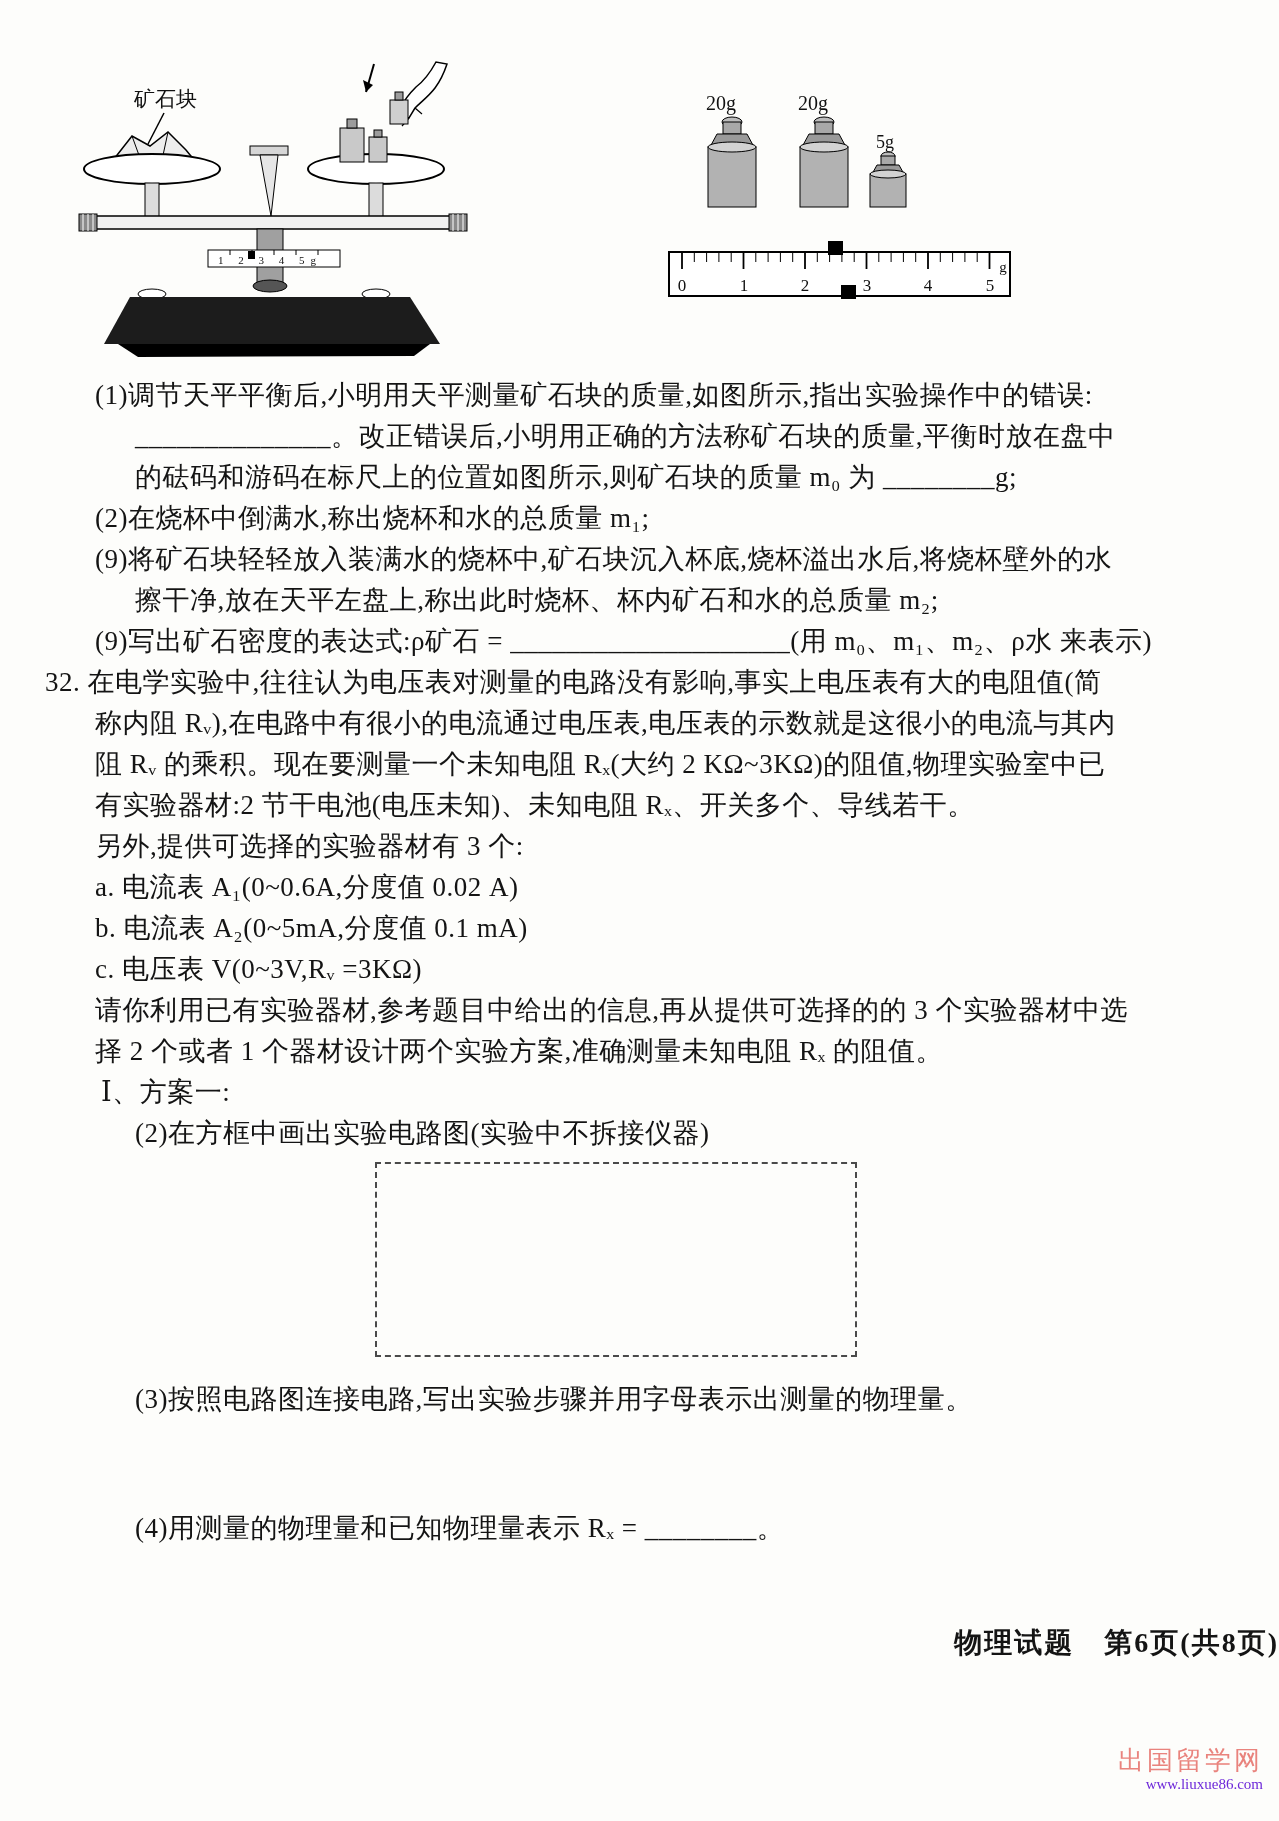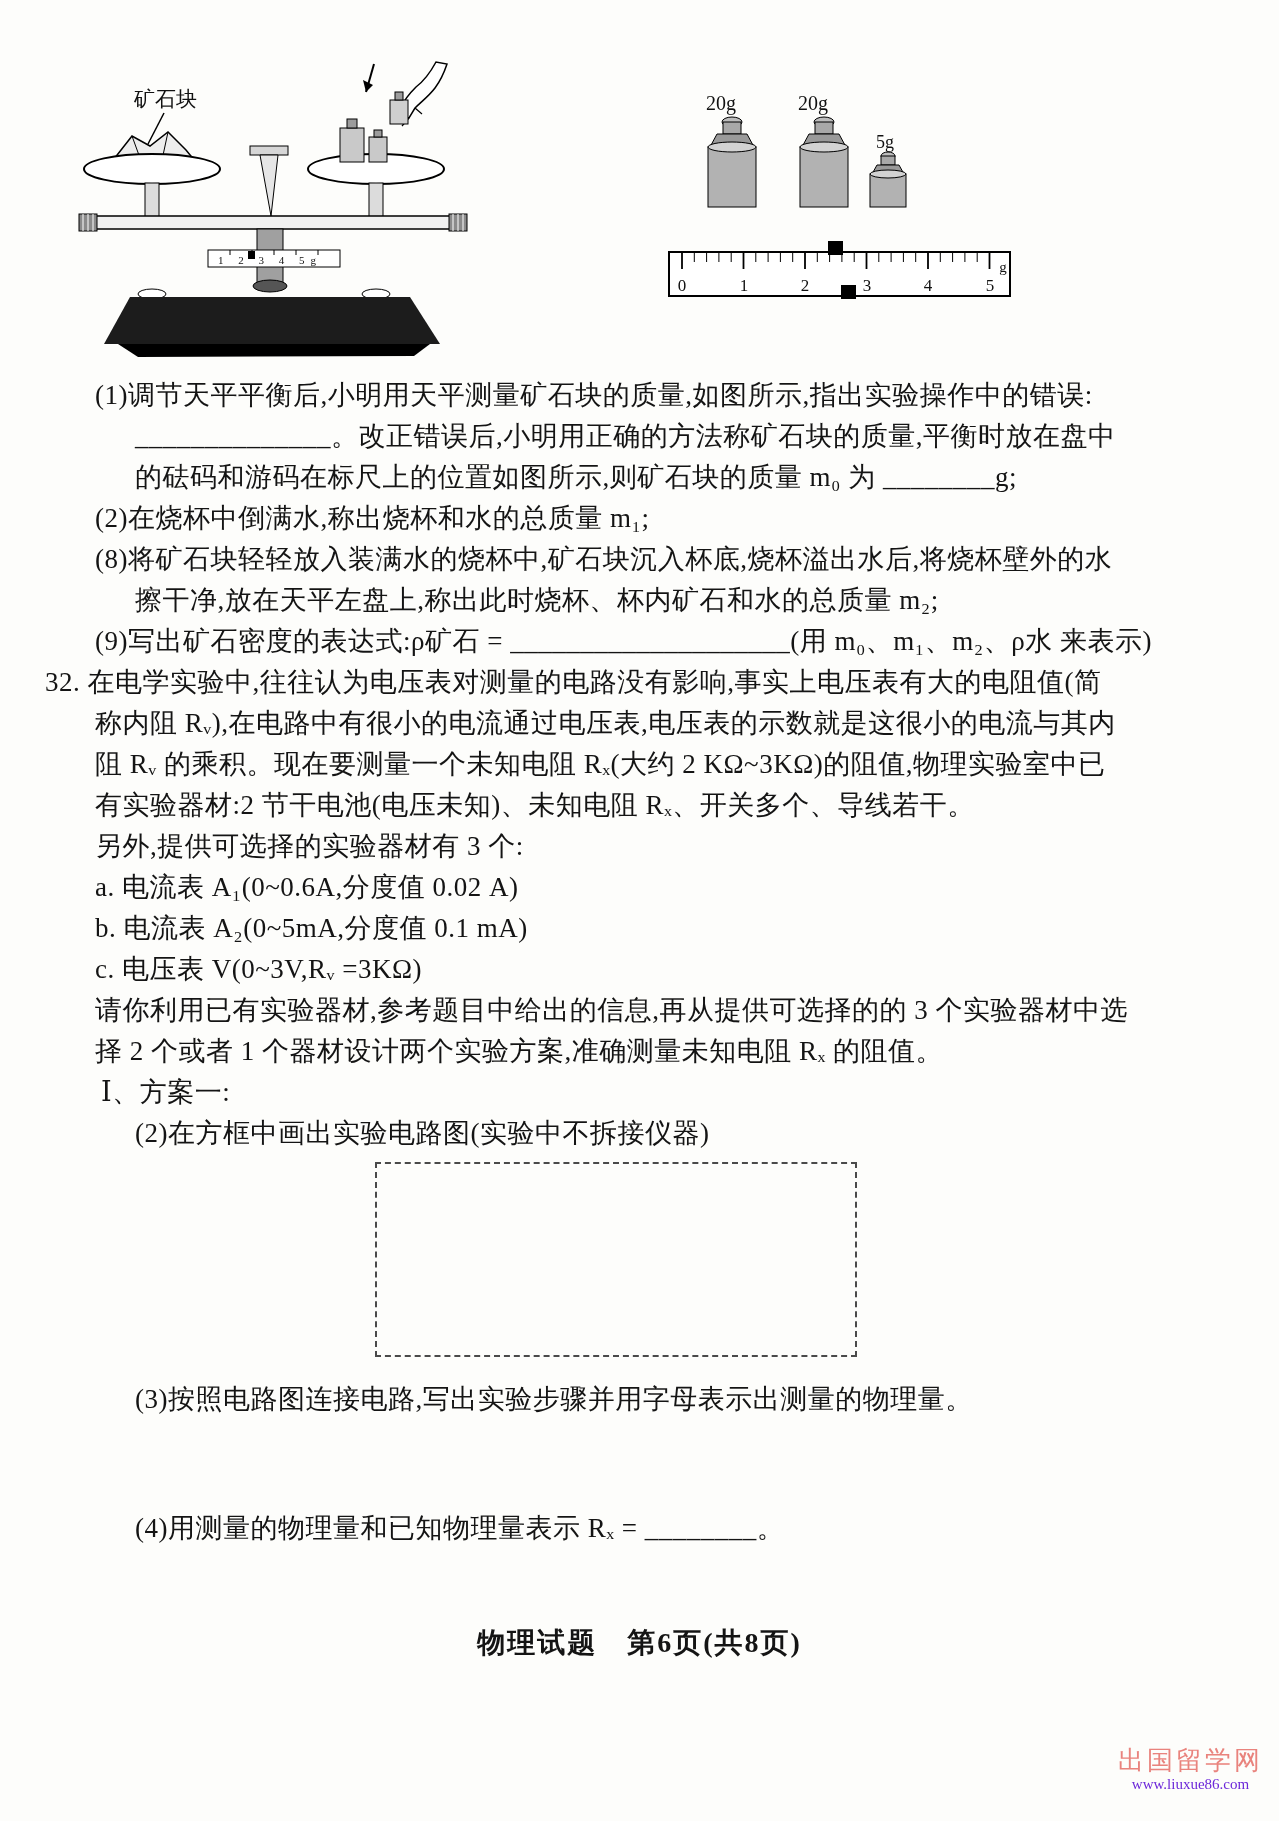--- a/index.html
+++ b/index.html
@@ -25,24 +25,24 @@
   .ind2 { padding-left:90px; }
   .mt22 { margin-top:22px; }
   .mt88 { margin-top:88px; }
   .circuit-box {
     margin-top:8px; margin-left:330px;
     width:482px; height:195px;
     border:2px dashed #4a4a4a; background:transparent;
   }
   .footer {
     position:absolute; top:1624px; left:0; width:100%;
-    text-align:center; font-size:28px; font-weight:bold; letter-spacing:2px;
+    text-align:right; font-size:28px; font-weight:bold; letter-spacing:2px;
   }
   .watermark {
-    position:absolute; top:1746px; right:16px; text-align:center; line-height:1.15;
+    position:absolute; top:1746px; right:16px; text-align:right; line-height:1.15;
   }
   .watermark .wm1 { font-size:26px; color:#e9837d; letter-spacing:3px; }
   .watermark .wm2 { font-size:15px; color:#6d28d9; }
 </style>
 </head>
 <body>
 
 <div class="page">
 
   <div class="fig fig-balance">
@@ -185,21 +185,21 @@
       <rect x="162" y="1" width="15" height="14" fill="#000"></rect>
       <rect x="175" y="45" width="15" height="14" fill="#000"></rect>
     </svg>
   </div>
 
   <div class="textflow">
     <div class="line ind1">(1)调节天平平衡后,小明用天平测量矿石块的质量,如图所示,指出实验操作中的错误:</div>
     <div class="line ind2">______________。改正错误后,小明用正确的方法称矿石块的质量,平衡时放在盘中</div>
     <div class="line ind2">的砝码和游码在标尺上的位置如图所示,则矿石块的质量 m₀ 为 ________g;</div>
     <div class="line ind1">(2)在烧杯中倒满水,称出烧杯和水的总质量 m₁;</div>
-    <div class="line ind1">(8)将矿石块轻轻放入装满水的烧杯中,矿石块沉入杯底,烧杯溢出水后,将烧杯壁外的水</div>
+    <div class="line ind1">(9)将矿石块轻轻放入装满水的烧杯中,矿石块沉入杯底,烧杯溢出水后,将烧杯壁外的水</div>
     <div class="line ind2">擦干净,放在天平左盘上,称出此时烧杯、杯内矿石和水的总质量 m₂;</div>
     <div class="line ind1">(9)写出矿石密度的表达式:ρ矿石 = ____________________(用 m₀、m₁、m₂、ρ水 来表示)</div>
 
     <div class="line ind0">32. 在电学实验中,往往认为电压表对测量的电路没有影响,事实上电压表有大的电阻值(简</div>
     <div class="line ind1">称内阻 Rᵥ),在电路中有很小的电流通过电压表,电压表的示数就是这很小的电流与其内</div>
     <div class="line ind1">阻 Rᵥ 的乘积。现在要测量一个未知电阻 Rₓ(大约 2 KΩ~3KΩ)的阻值,物理实验室中已</div>
     <div class="line ind1">有实验器材:2 节干电池(电压未知)、未知电阻 Rₓ、开关多个、导线若干。</div>
     <div class="line ind1">另外,提供可选择的实验器材有 3 个:</div>
     <div class="line ind1">a. 电流表 A₁(0~0.6A,分度值 0.02 A)</div>
     <div class="line ind1">b. 电流表 A₂(0~5mA,分度值 0.1 mA)</div>

